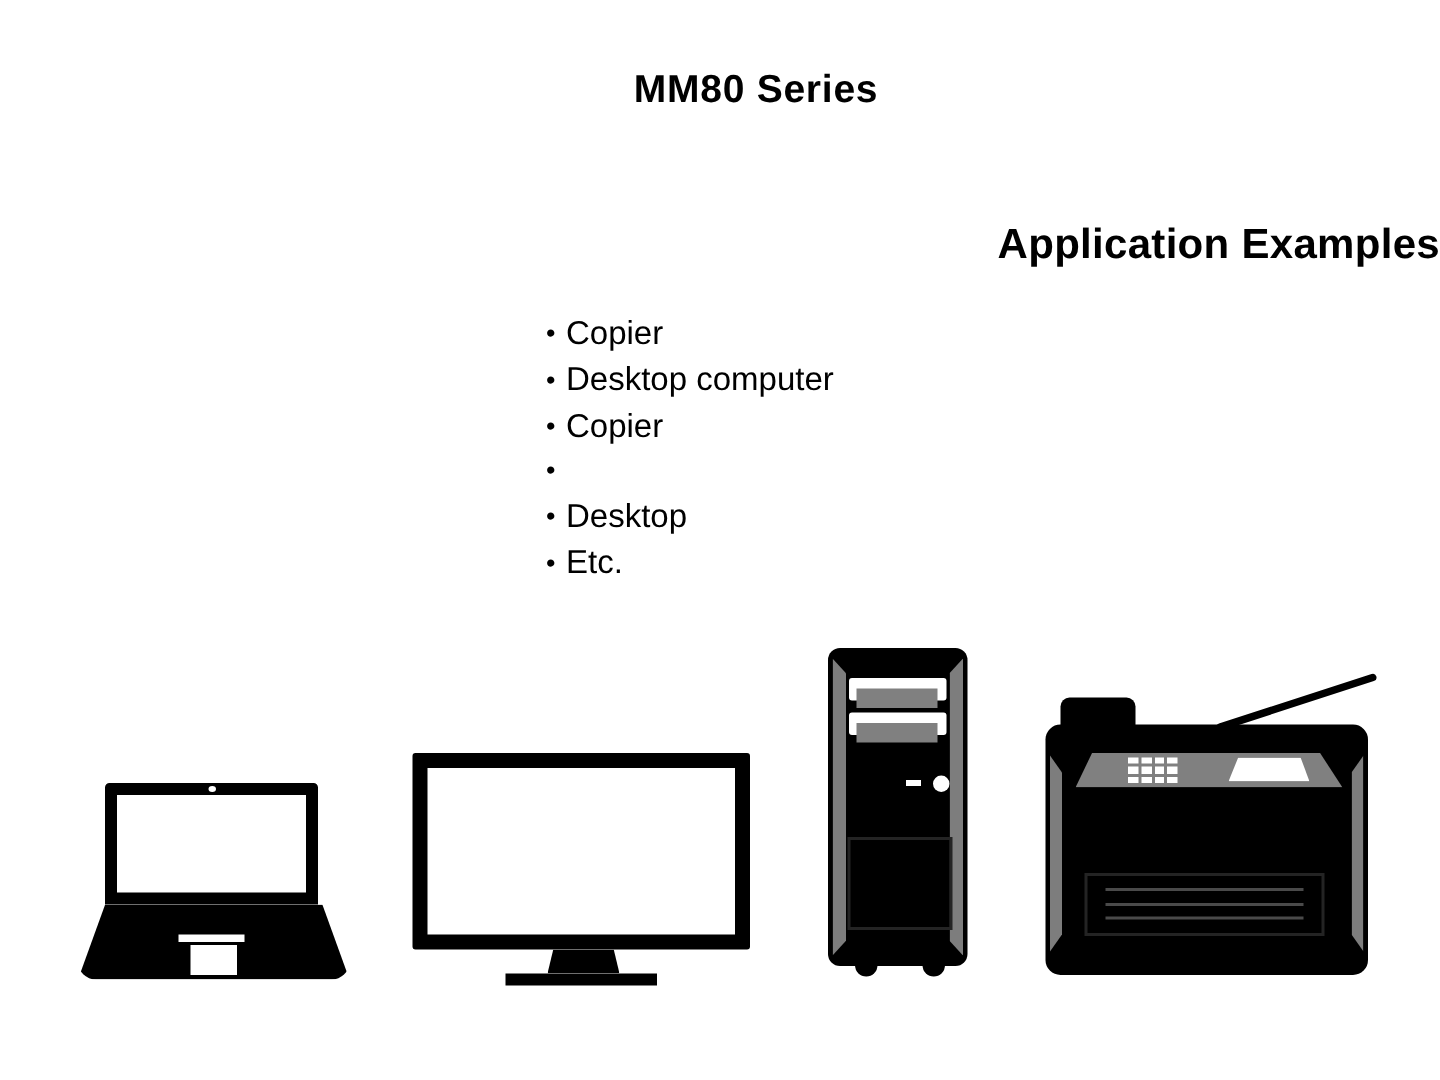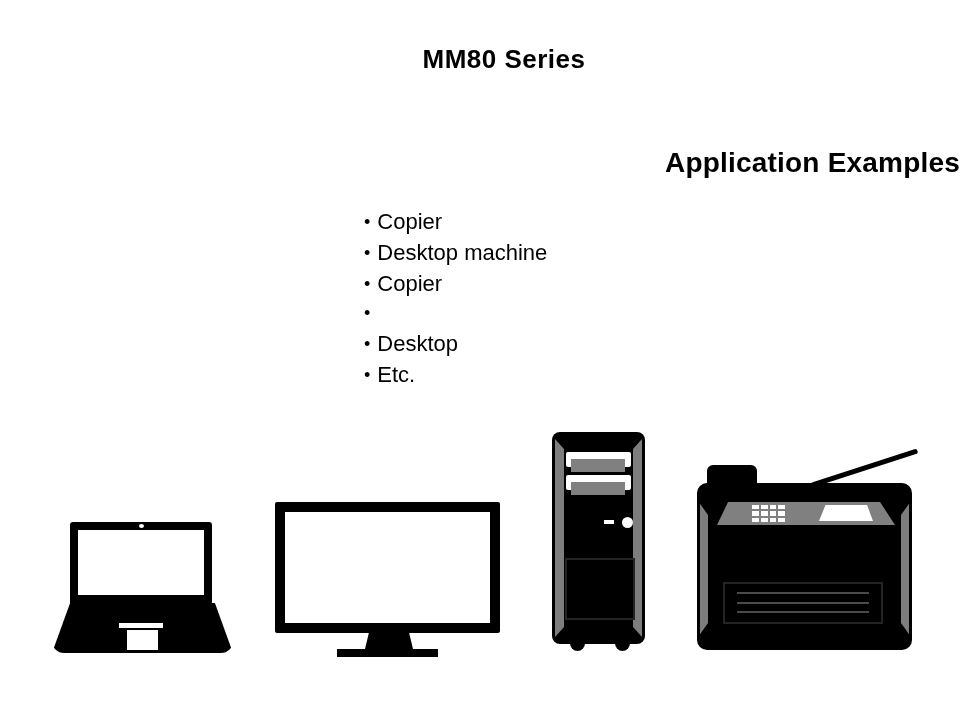--- a/index.html
+++ b/index.html
@@ -91,21 +91,21 @@
 
   <div class="abs heading">Application Examples</div>
 
   <ul class="abs bullets">
     <li>
       <span class="dot">•</span>
       <span>Copier</span>
     </li>
     <li>
       <span class="dot">•</span>
-      <span>Desktop machine</span>
+      <span>Desktop computer</span>
     </li>
     <li>
       <span class="dot">•</span>
       <span>Copier</span>
     </li>
     <li>
       <span class="dot">•</span>
     </li>
     <li>
       <span class="dot">•</span>

